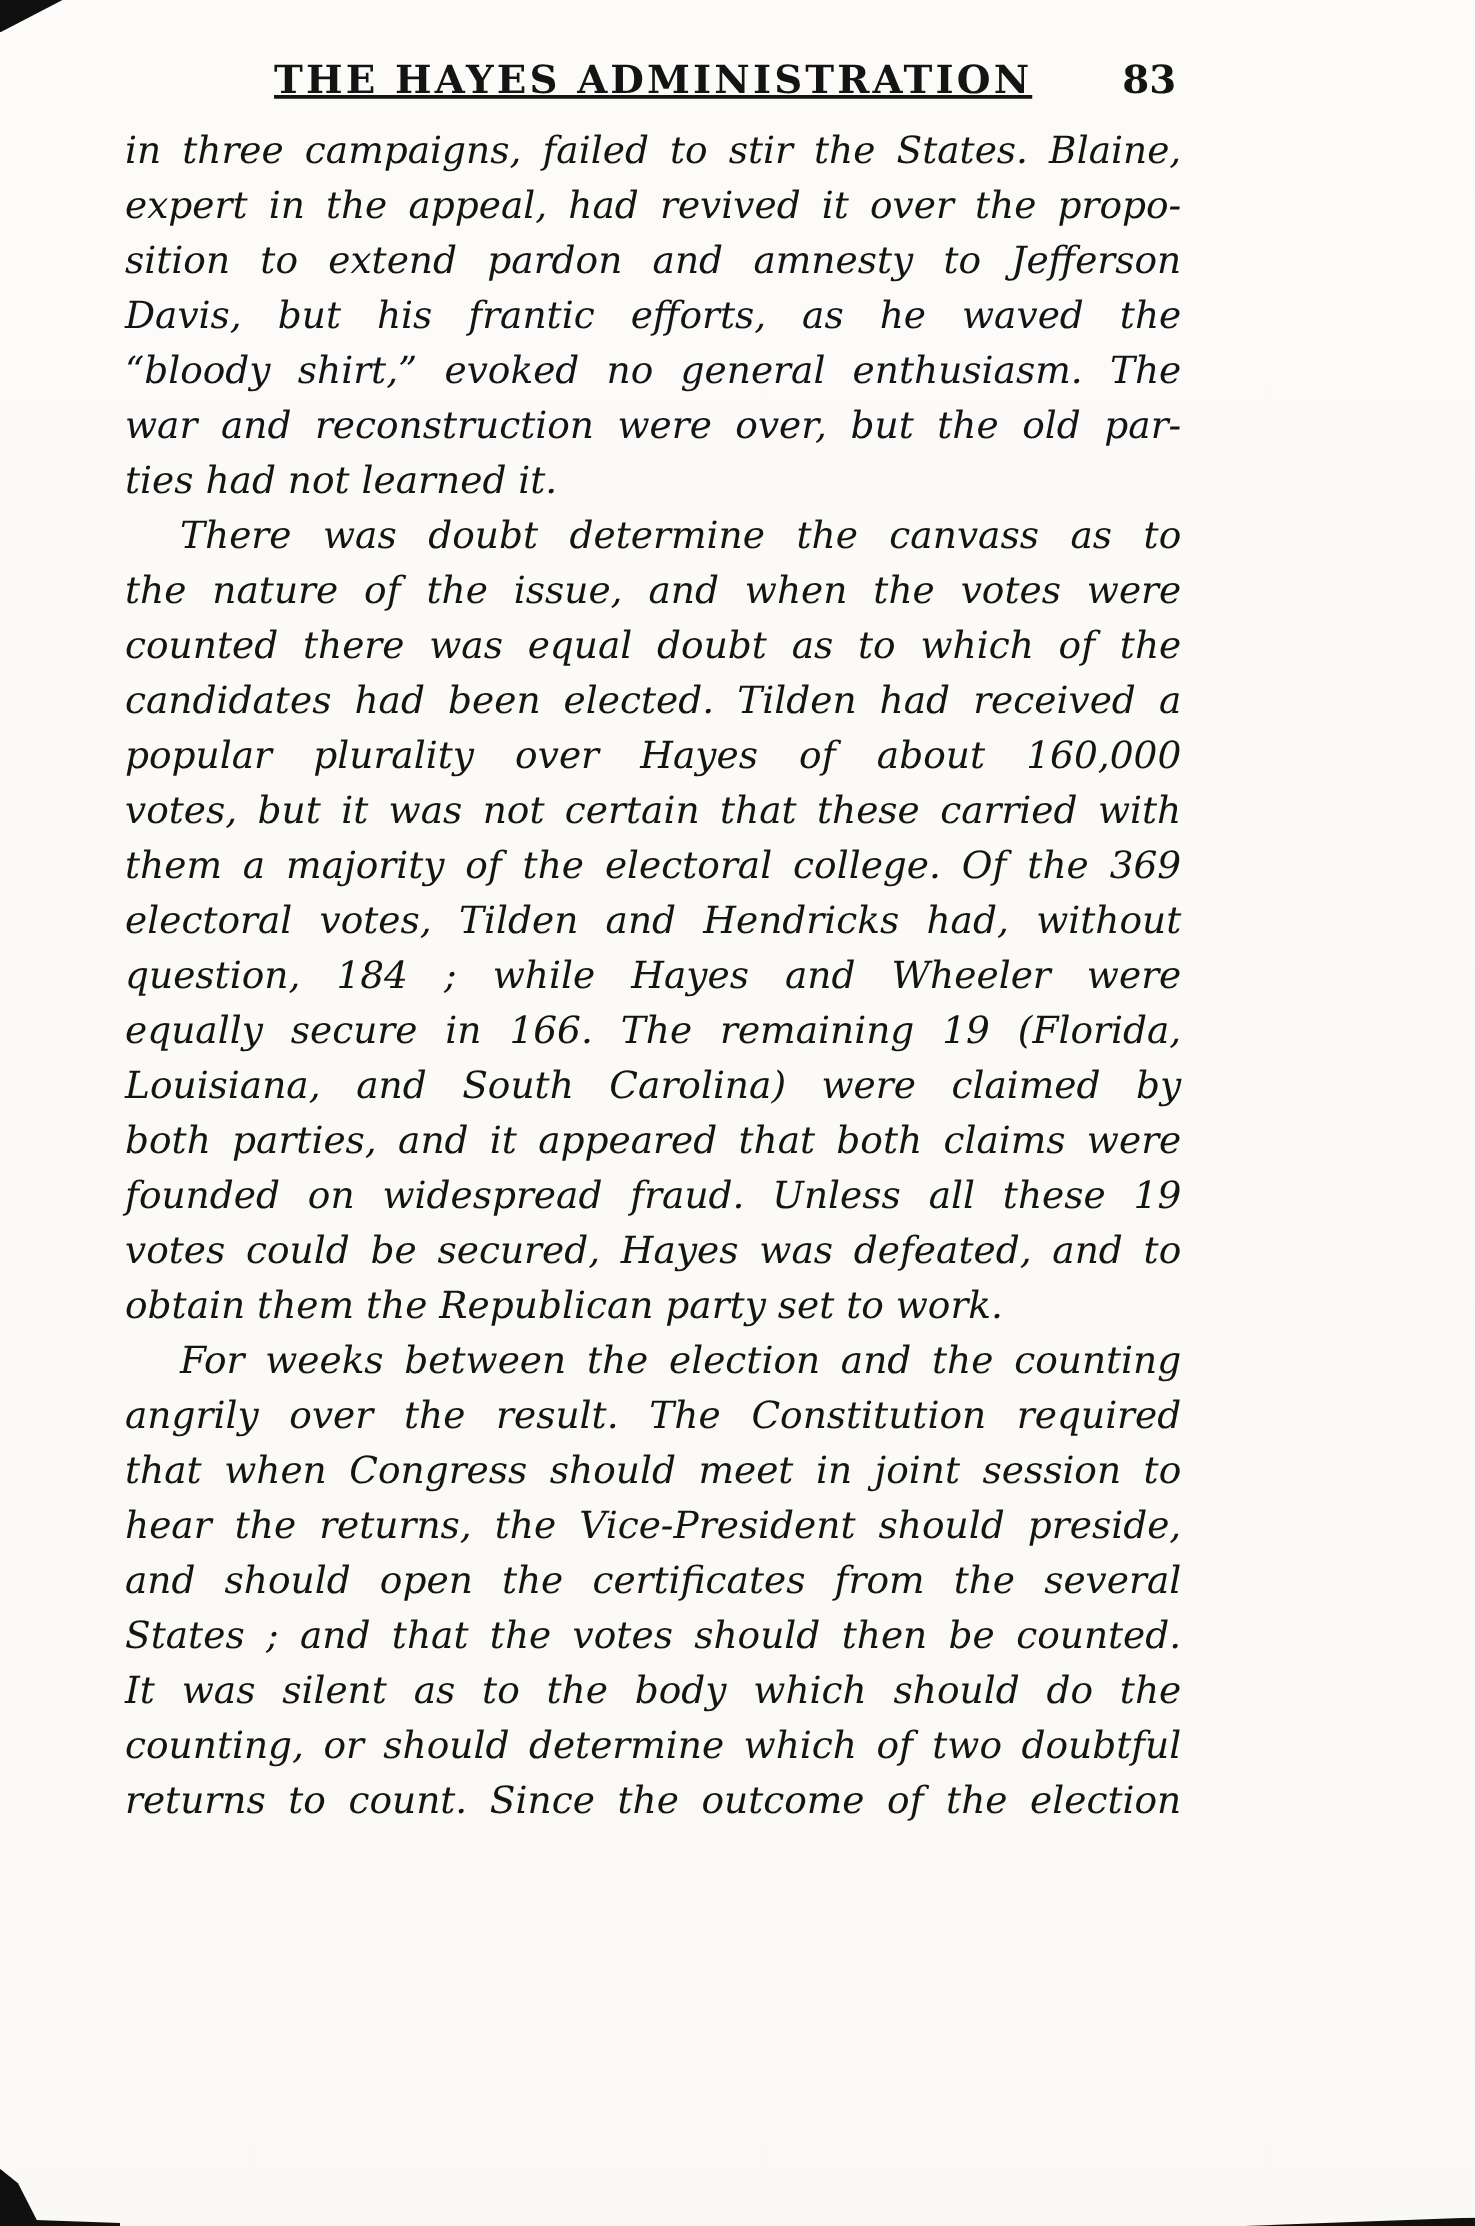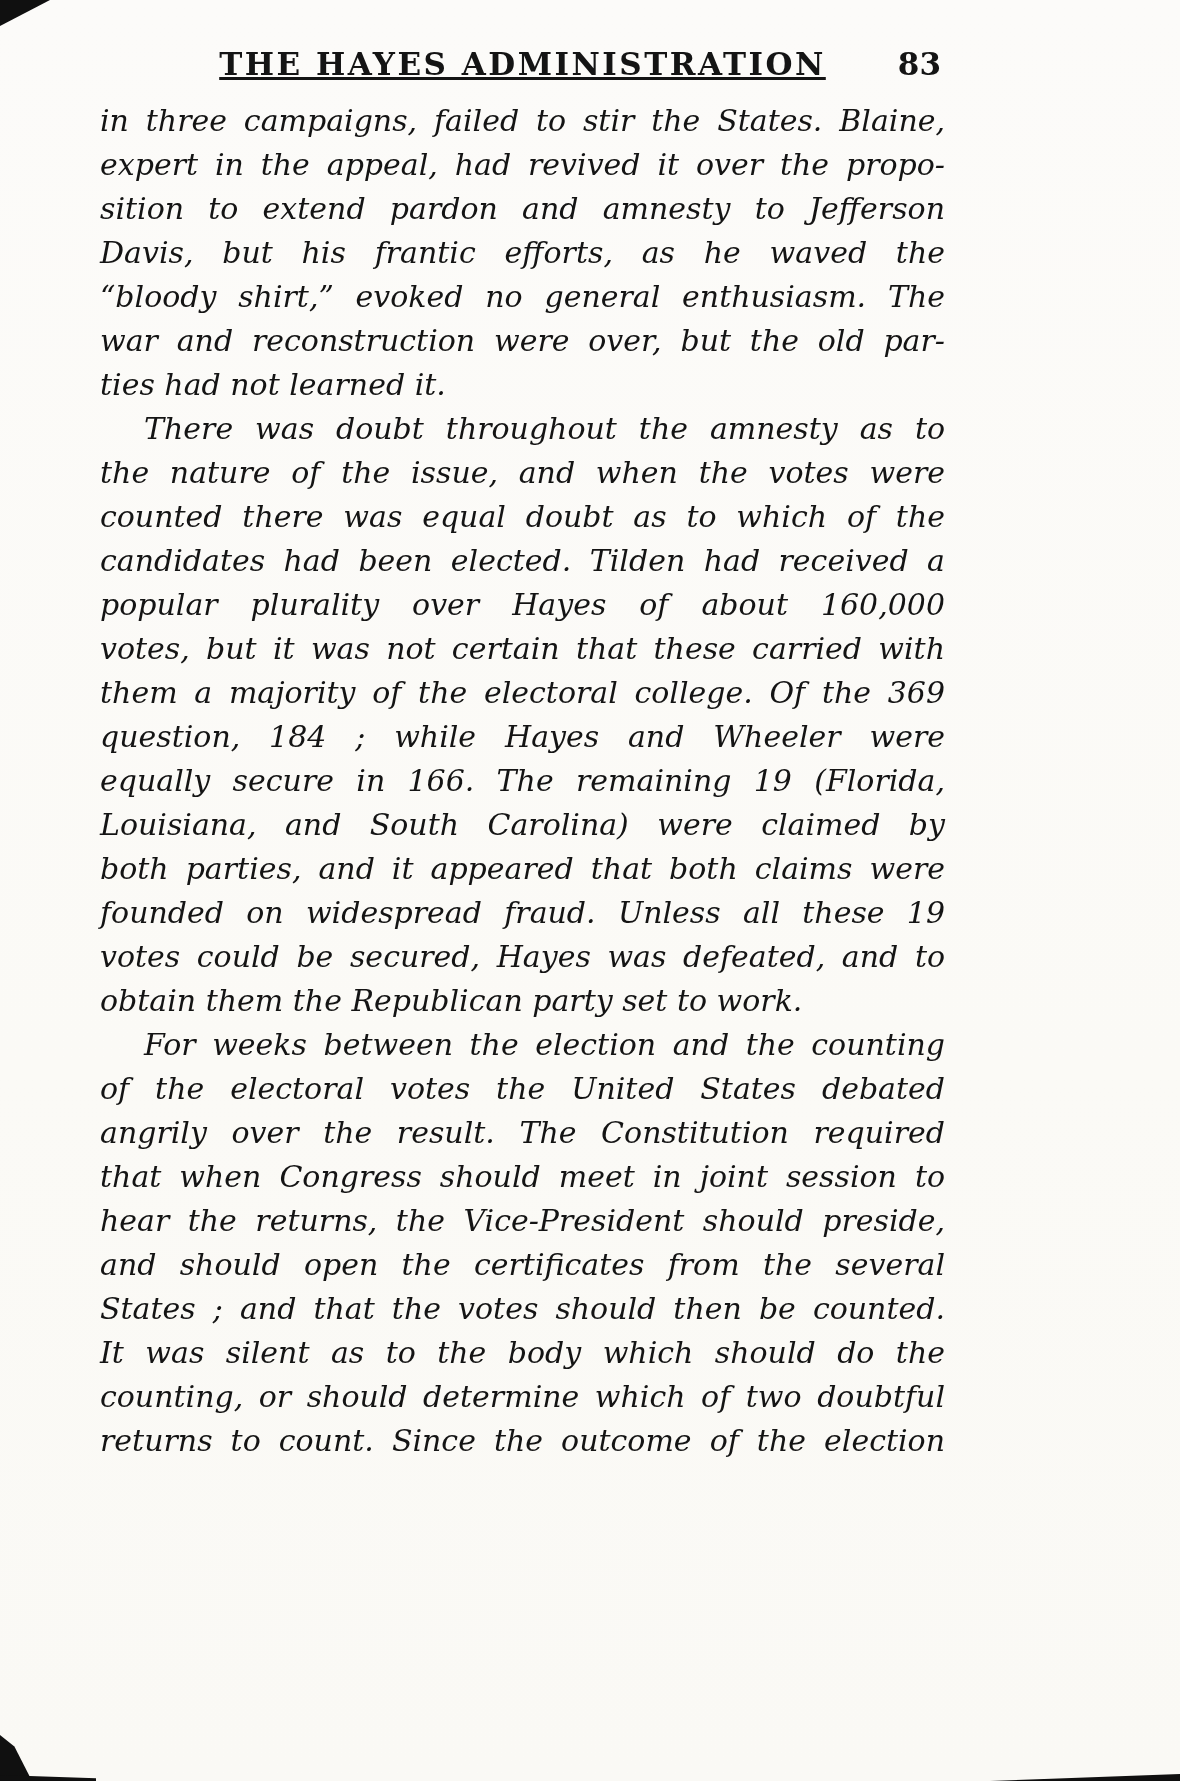--- a/index.html
+++ b/index.html
@@ -91,38 +91,38 @@
       <div class="paragraph">
         <div class="line">in three campaigns, failed to stir the States. Blaine,</div>
         <div class="line">expert in the appeal, had revived it over the propo-</div>
         <div class="line">sition to extend pardon and amnesty to Jefferson</div>
         <div class="line">Davis, but his frantic efforts, as he waved the</div>
         <div class="line">“bloody shirt,” evoked no general enthusiasm. The</div>
         <div class="line">war and reconstruction were over, but the old par-</div>
         <div class="line last">ties had not learned it.</div>
       </div>
       <div class="paragraph indent">
-        <div class="line">There was doubt throughout the amnesty as to</div>
+        <div class="line">There was doubt determine the canvass as to</div>
         <div class="line">the nature of the issue, and when the votes were</div>
         <div class="line">counted there was equal doubt as to which of the</div>
         <div class="line">candidates had been elected. Tilden had received a</div>
         <div class="line">popular plurality over Hayes of about 160,000</div>
         <div class="line">votes, but it was not certain that these carried with</div>
         <div class="line">them a majority of the electoral college. Of the 369</div>
+        <div class="line">electoral votes, Tilden and Hendricks had, without</div>
         <div class="line">question, 184 ; while Hayes and Wheeler were</div>
         <div class="line">equally secure in 166. The remaining 19 (Florida,</div>
         <div class="line">Louisiana, and South Carolina) were claimed by</div>
         <div class="line">both parties, and it appeared that both claims were</div>
         <div class="line">founded on widespread fraud. Unless all these 19</div>
         <div class="line">votes could be secured, Hayes was defeated, and to</div>
         <div class="line last">obtain them the Republican party set to work.</div>
       </div>
       <div class="paragraph indent">
         <div class="line">For weeks between the election and the counting</div>
-        <div class="line">of the electoral votes the United States debated</div>
         <div class="line">angrily over the result. The Constitution required</div>
         <div class="line">that when Congress should meet in joint session to</div>
         <div class="line">hear the returns, the Vice-President should preside,</div>
         <div class="line">and should open the certificates from the several</div>
         <div class="line">States ; and that the votes should then be counted.</div>
         <div class="line">It was silent as to the body which should do the</div>
         <div class="line">counting, or should determine which of two doubtful</div>
         <div class="line">returns to count. Since the outcome of the election</div>
       </div>
     </div>

